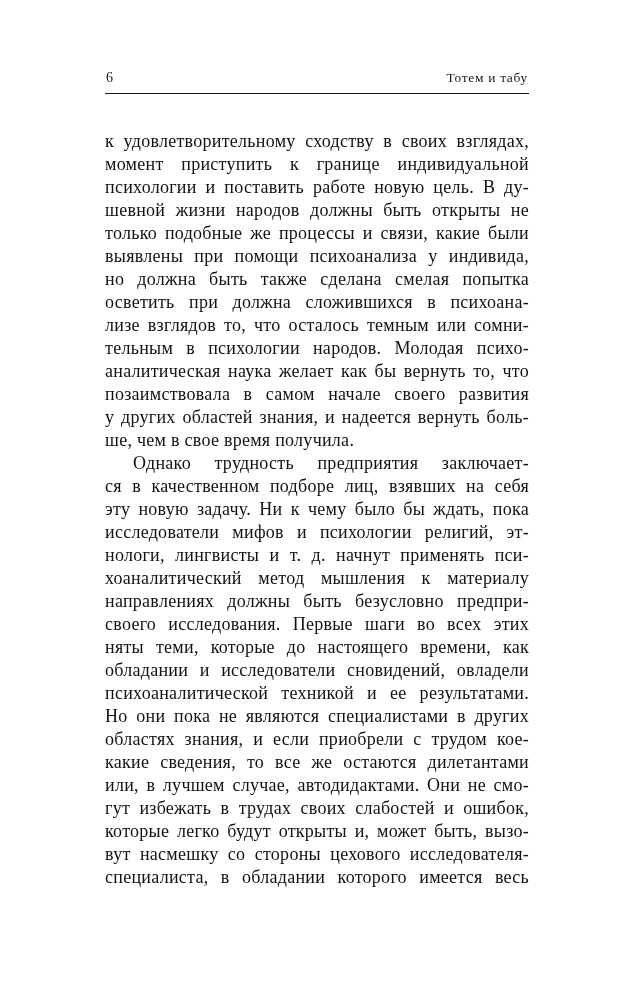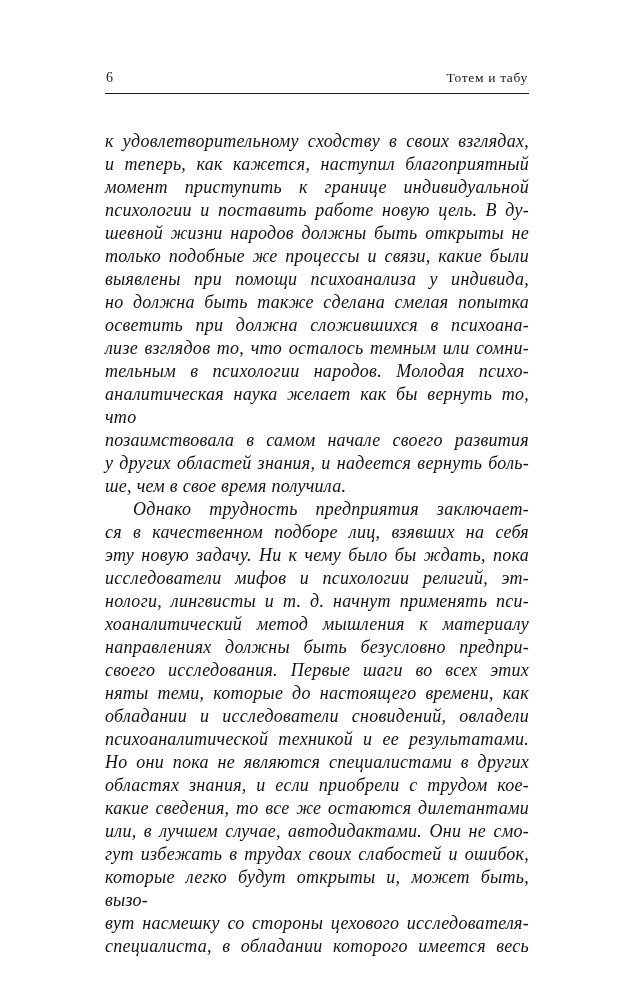--- a/index.html
+++ b/index.html
@@ -33,21 +33,20 @@
   .rule {
     border-top: 1.4px solid #1c1c1c;
     height: 0;
   }
   .text-block {
     margin-top: 36px;
     font-size: 18px;
     line-height: 23px;
     letter-spacing: 0.015em;
     color: #121212;
-    font-style: italic;
   }
   .paragraph {
     margin: 0;
   }
   .line {
     text-align: justify;
     text-align-last: justify;
   }
   .line.flush-last {
     text-align-last: left;
@@ -61,21 +60,20 @@
 
 <div class="page">
   <header class="running-head">
     <span class="pagenum">6</span>
     <span class="running-title">Тотем и табу</span>
   </header>
   <div class="rule"></div>
   <main class="text-block">
       <div class="paragraph">
         <div class="line">к удовлетворительному сходству в своих взглядах,</div>
-        <div class="line">и теперь, как кажется, наступил благоприятный</div>
         <div class="line">момент приступить к границе индивидуальной</div>
         <div class="line">психологии и поставить работе новую цель. В ду-</div>
         <div class="line">шевной жизни народов должны быть открыты не</div>
         <div class="line">только подобные же процессы и связи, какие были</div>
         <div class="line">выявлены при помощи психоанализа у индивида,</div>
         <div class="line">но должна быть также сделана смелая попытка</div>
         <div class="line">осветить при должна сложившихся в психоана-</div>
         <div class="line">лизе взглядов то, что осталось темным или сомни-</div>
         <div class="line">тельным в психологии народов. Молодая психо-</div>
         <div class="line">аналитическая наука желает как бы вернуть то, что</div>

